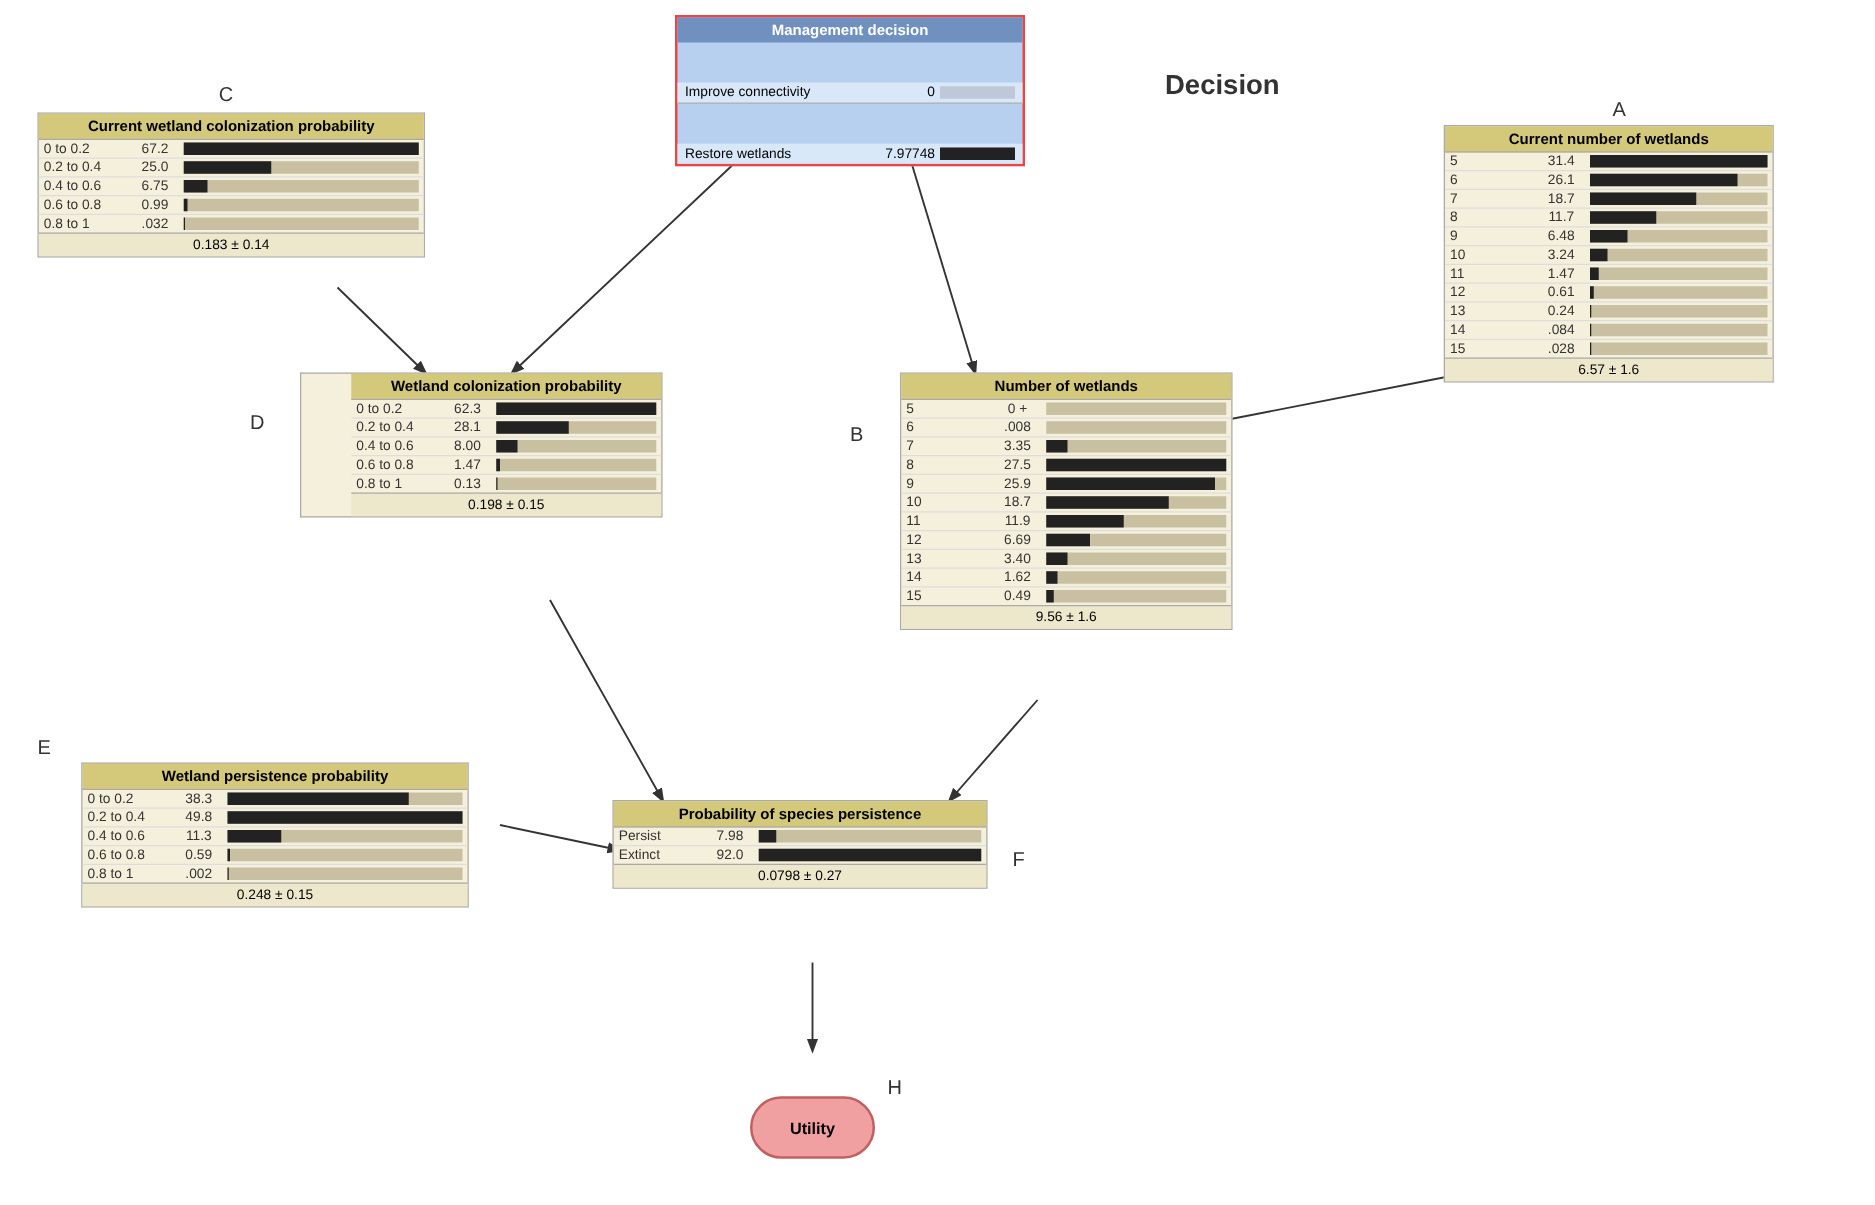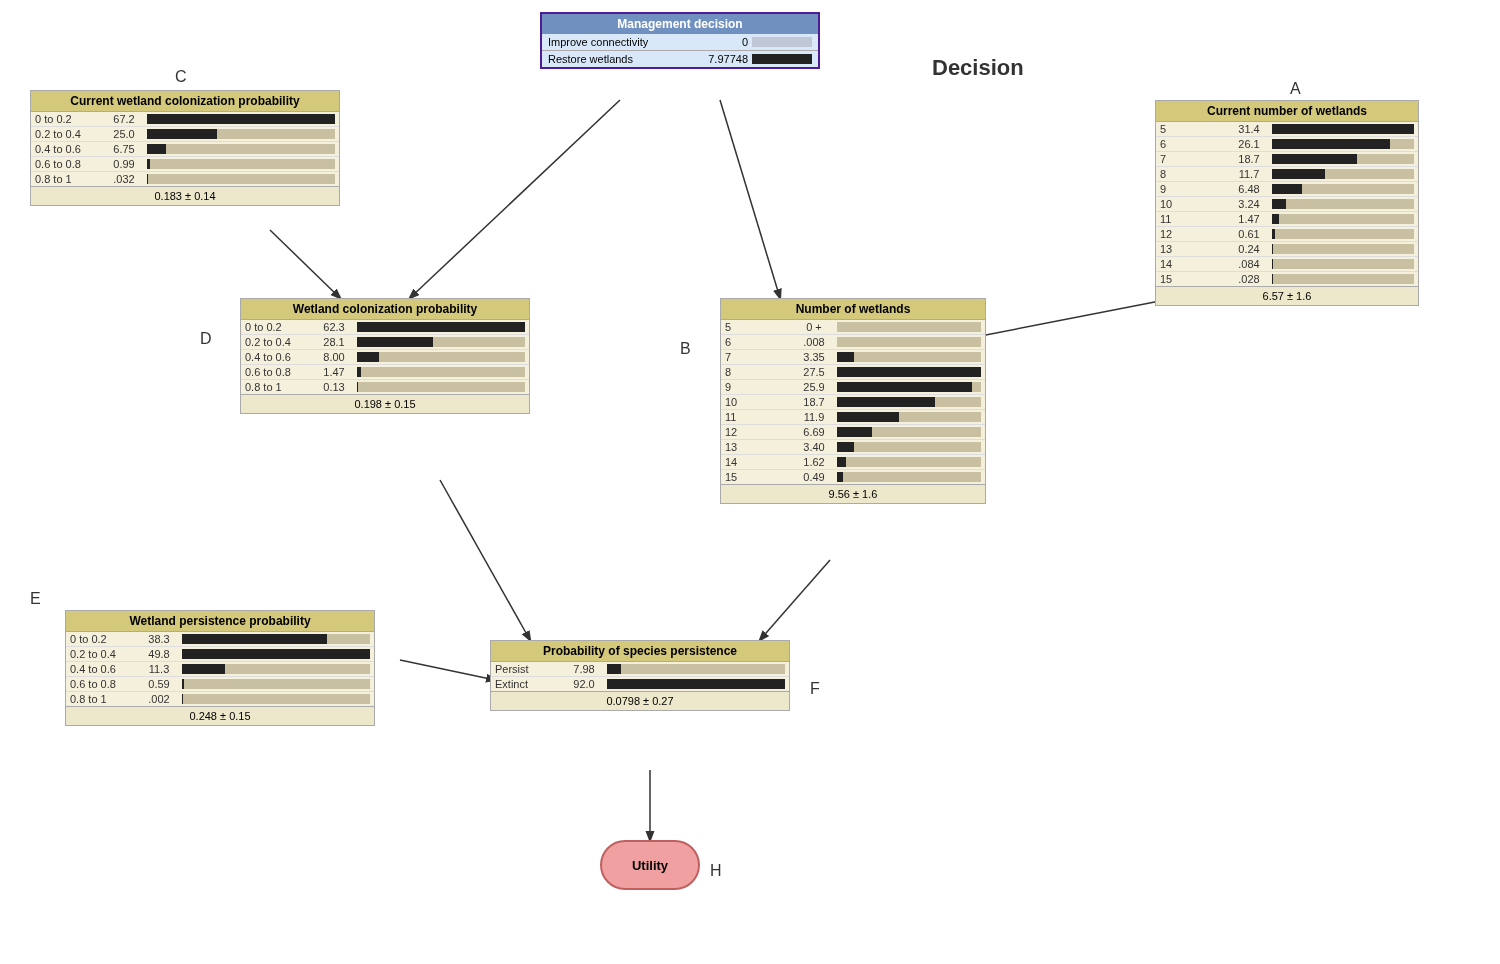--- a/index.html
+++ b/index.html
@@ -69,37 +69,38 @@
     .node-footer {
       text-align: center;
       padding: 3px 5px;
       font-size: 11px;
       border-top: 1px solid #aaa;
       background: #ede8cc;
     }
     
     .decision-node {
       position: absolute;
-      border: 2px solid #4c1d95;
+      border: 2px solid #ef4444;
       background: #b8d0f0;
     }
     .decision-title {
       background: #7090c0;
       color: #fff;
       font-weight: bold;
       text-align: center;
       padding: 3px 8px;
       font-size: 12px;
     }
     .decision-row {
       display: flex;
       align-items: center;
       padding: 2px 6px;
       border-bottom: 1px solid #aaa;
       background: #d8e8f8;
+      margin-top: 32px;
     }
     .decision-row:last-child { border-bottom: none; }
     .decision-label {
       flex: 1;
       font-size: 11px;
     }
     .decision-value {
       flex: 0 0 50px;
       text-align: right;
       font-size: 11px;
@@ -121,20 +122,21 @@
     .utility-node {
       position: absolute;
       background: #f0a0a0;
       border: 2px solid #c06060;
       border-radius: 50%;
       display: flex;
       align-items: center;
       justify-content: center;
       font-weight: bold;
       font-size: 13px;
+      margin-top: 37px;
     }
     
     .decision-text {
       position: absolute;
       font-size: 22px;
       font-weight: bold;
       color: #333;
     }
     
     svg.arrows {
@@ -410,21 +412,21 @@
         <span class="row-value">.032</span>
         <div class="row-bar-container">
           <div class="row-bar" style="width:0.3%"></div>
         </div>
       </div>
   </div>
   <div class="node-footer">0.183 ± 0.14</div>
 </div>
 
 <div class="node-label" style="left:200px; top:330px;">D</div>
-<div class="bayesian-node" style="left:240px; top:298px; width:290px;">
+<div class="bayesian-node" style="left:240px; top:298px; width:290px;padding-left:40px;">
   <div class="node-title">Wetland colonization probability</div>
   <div class="node-rows">
     <div class="node-row">
         <span class="row-label">0 to 0.2</span>
         <span class="row-value">62.3</span>
         <div class="row-bar-container">
           <div class="row-bar" style="width:100%"></div>
         </div>
       </div>
     <div class="node-row">

